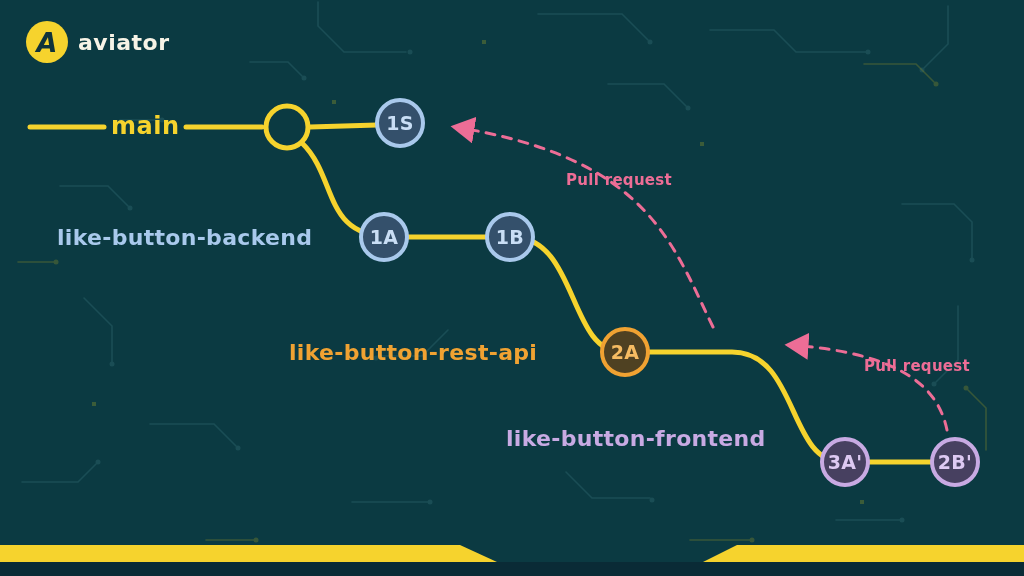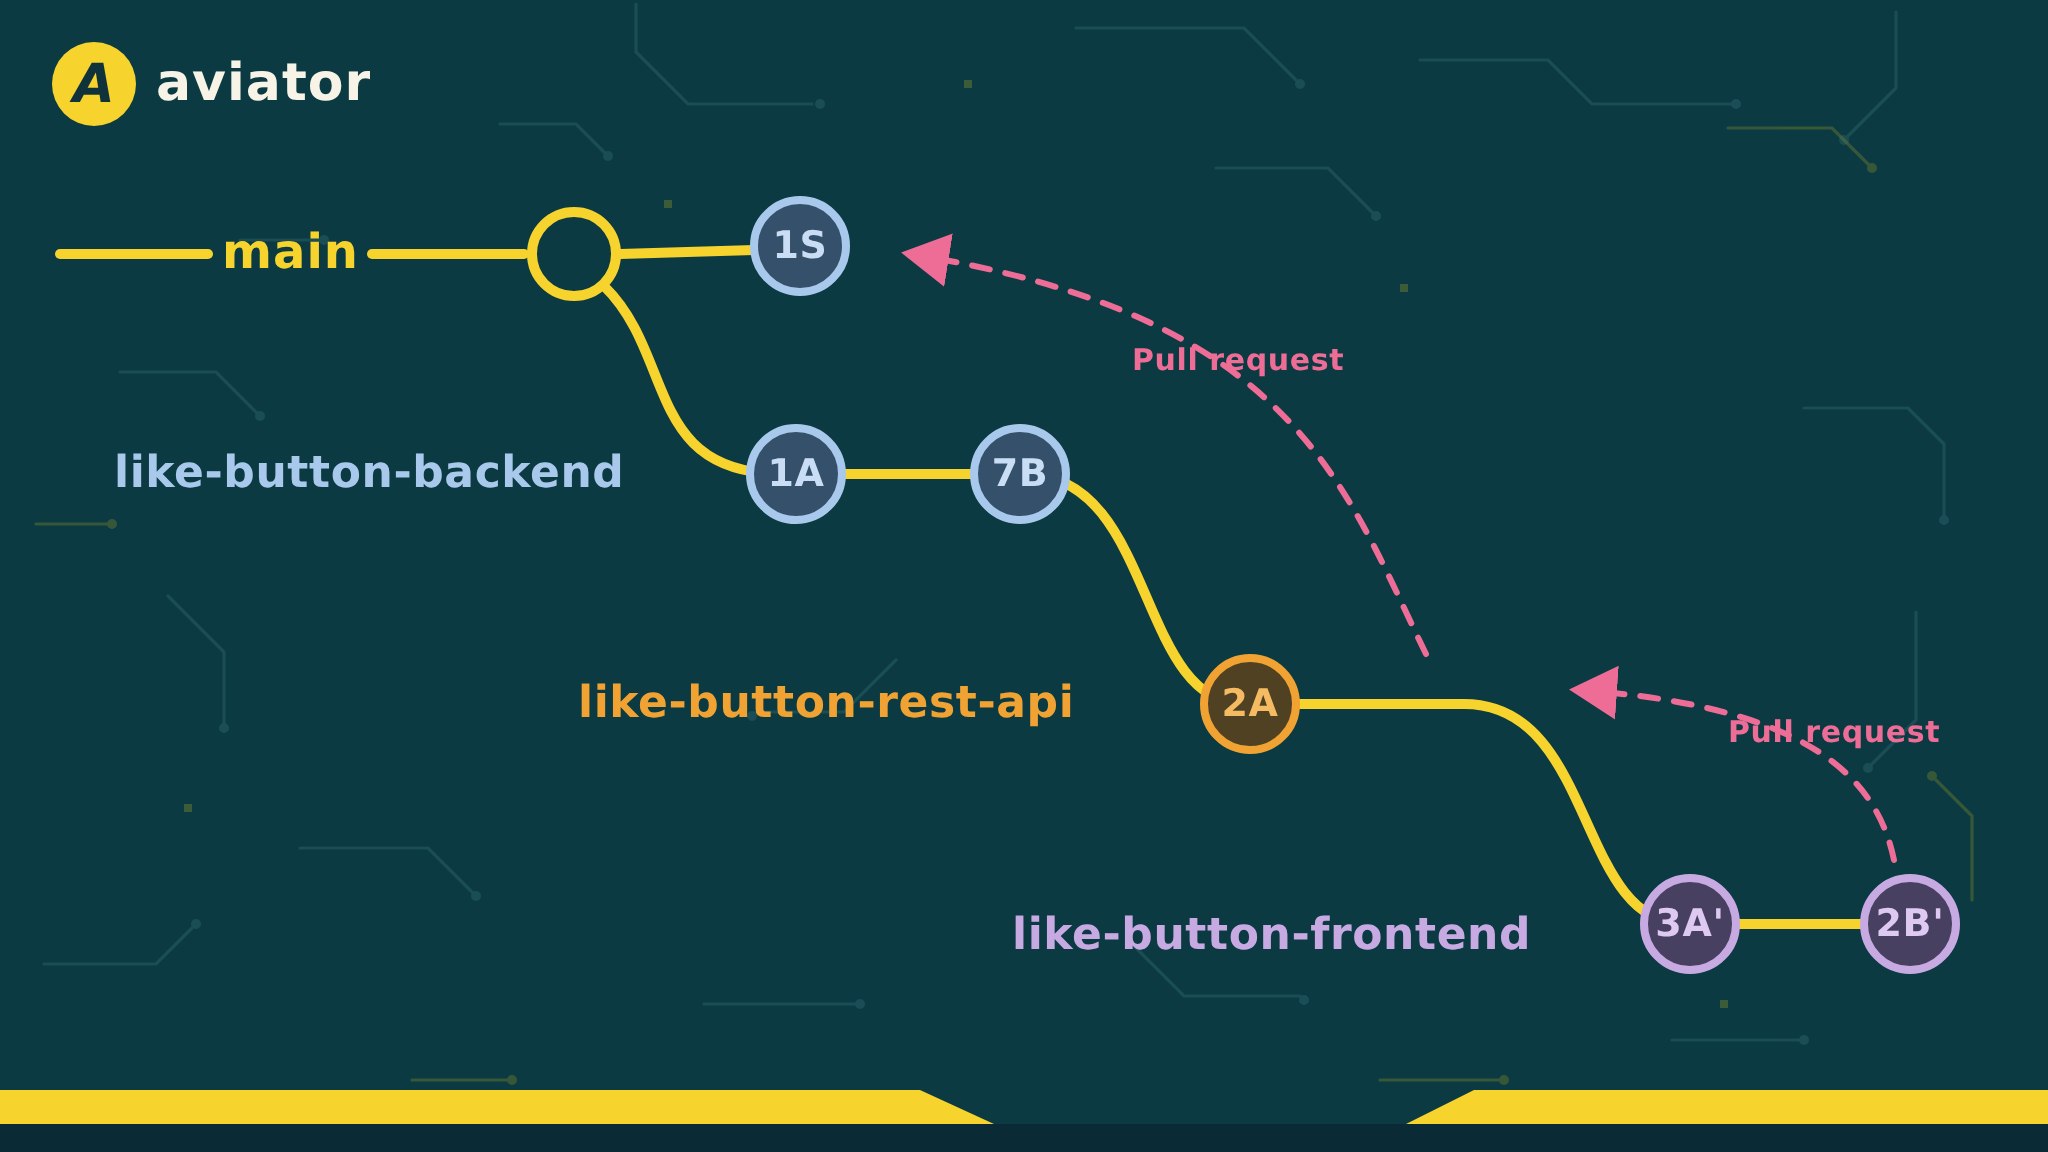--- a/index.html
+++ b/index.html
@@ -50,21 +50,21 @@
   .main-label{position:absolute;left:111px;top:127px;transform:translateY(-54%);color:var(--accent-yellow,#f6d32d);font-weight:800;font-size:24px;letter-spacing:.5px;}
   .pr-label{position:absolute;color:var(--pink,#ed6d96);font-weight:700;font-size:15px;letter-spacing:.3px;white-space:nowrap;text-align:right;}
 
   
   .logo{position:absolute;left:26px;top:21px;display:flex;align-items:center;gap:10px;}
   .logo-mark{
     width:42px;height:42px;border-radius:50%;background:var(--accent-yellow,#f6d32d);
     color:#10333b;display:flex;align-items:center;justify-content:center;
     font-weight:900;font-size:27px;font-style:italic;
   }
-  .logo-text{color:#f7f3e6;font-weight:800;font-size:26px;letter-spacing:.5px;}
+  .logo-text{color:#f7f3e6;font-weight:800;font-size:22px;letter-spacing:.5px;}
 </style>
 </head>
 <body>
 
 <div class="stage">
 
   <svg class="layer" viewBox="0 0 1024 576" aria-hidden="true">
     <g opacity="0.5">
       <path class="trace-teal" d="M318 2 v24 l26 26 h62"></path>
         <circle class="dot-teal" cx="410" cy="52" r="2.5"></circle>
@@ -145,33 +145,33 @@
   <div class="logo">
     <div class="logo-mark">
       <span>A</span>
     </div>
     <div class="logo-text">aviator</div>
   </div>
 
   <div class="main-label">main</div>
   <div class="branch-label c-blue" style="left:57px;top:237px">like-button-backend</div>
   <div class="branch-label c-orange" style="left:289px;top:352px">like-button-rest-api</div>
-  <div class="branch-label c-purple" style="left:506px;top:468px">like-button-frontend</div>
+  <div class="branch-label c-purple" style="left:506px;top:438px">like-button-frontend</div>
 
   <div class="pr-label" style="left:566px;top:171px">Pull request</div>
   <div class="pr-label" style="left:864px;top:357px">Pull request</div>
 
   <div class="node blue" style="left:400px;top:123px">
     <span>1S</span>
   </div>
-  <div class="node blue" style="left:398px;top:237px">
+  <div class="node blue" style="left:384px;top:237px">
     <span>1A</span>
   </div>
   <div class="node blue" style="left:510px;top:237px">
-    <span>7B</span>
+    <span>1B</span>
   </div>
   <div class="node orange" style="left:625px;top:352px">
     <span>2A</span>
   </div>
   <div class="node purple" style="left:845px;top:462px">
     <span>3A'</span>
   </div>
   <div class="node purple" style="left:955px;top:462px">
     <span>2B'</span>
   </div>

